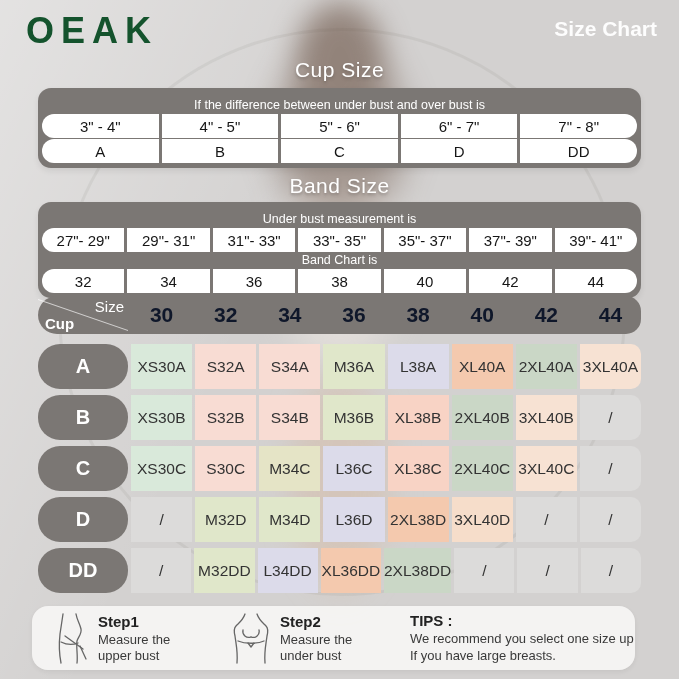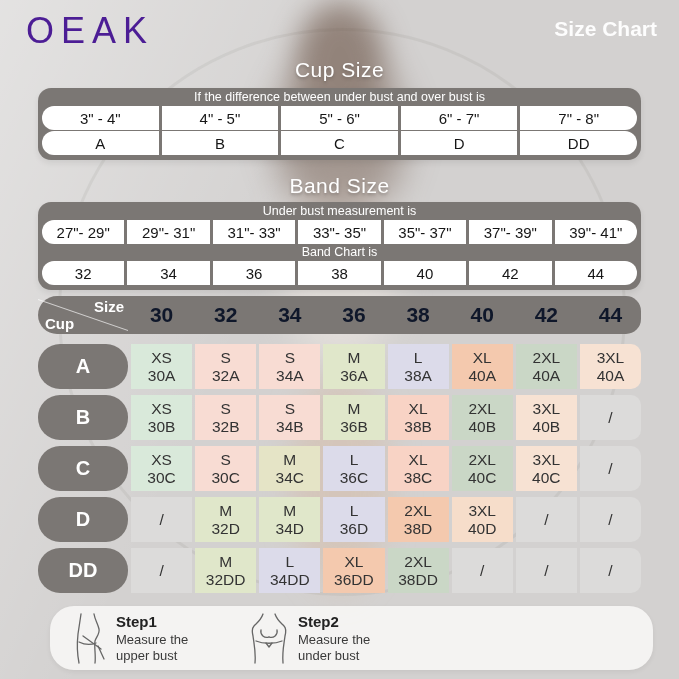--- a/index.html
+++ b/index.html
@@ -10,57 +10,57 @@
   .bg-ellipse{position:absolute;left:58px;top:28px;width:562px;height:562px;border-radius:50%;
               border:3px solid rgba(120,115,112,.10)}
   .photo{position:absolute;left:205px;top:-20px;width:270px;height:640px;filter:blur(14px);opacity:.55;
     background:
       radial-gradient(70px 95px at 50% 13%, #5d4334 55%, rgba(93,67,52,0) 72%),
       radial-gradient(120px 150px at 50% 24%, rgba(93,67,52,.75) 40%, rgba(93,67,52,0) 70%),
       radial-gradient(40px 48px at 50% 10%, #c49a7e 60%, rgba(196,154,126,0) 80%),
       radial-gradient(95px 150px at 50% 45%, #efe9e3 50%, rgba(239,233,227,0) 75%),
       radial-gradient(80px 170px at 50% 78%, #d6bda9 50%, rgba(214,189,169,0) 75%);}
   
-  .brand{position:absolute;left:26px;top:10px;color:#4c1d95;font-size:36px;font-weight:400;letter-spacing:7px}
+  .brand{position:absolute;left:26px;top:10px;color:#14532d;font-size:36px;font-weight:700;letter-spacing:7px}
   .size-chart{position:absolute;right:22px;top:17px;color:#fdfdfd;font-size:21px;font-weight:700}
   .section-title{position:absolute;left:0;width:100%;text-align:center;color:#fff;font-size:21px;
                  font-weight:400;letter-spacing:.5px;text-shadow:0 2px 3px rgba(90,85,80,.45)}
   #cup-title{top:58px}
   #band-title{top:174px}
   
   .gtable{position:absolute;left:38px;width:603px;background:#7b7774;border-radius:13px;
-          padding:2px 4px 4px;box-sizing:border-box;box-shadow:0 3px 6px rgba(0,0,0,.08)}
+          padding:10px 4px 4px;box-sizing:border-box;box-shadow:0 3px 6px rgba(0,0,0,.08)}
   #cup-table{top:88px}
   #band-table{top:202px}
   .gbar{color:#fff;text-align:center;font-size:12.5px;line-height:15px;height:15px}
   .grow{display:flex;gap:3px;height:24px;margin:1px 0}
   .gcell{flex:1;background:#fff;display:flex;align-items:center;justify-content:center;
          font-size:15px;color:#161616}
   .grow .gcell:first-child{border-radius:12px 0 0 12px}
   .grow .gcell:last-child{border-radius:0 12px 12px 0}
   
   .matrix-header{position:absolute;left:38px;top:296px;width:603px;height:38px;background:#7b7774;
                  border-radius:19px 15px 15px 19px;display:flex;align-items:center;box-sizing:border-box}
   .mh-corner{position:relative;flex:0 0 90px;height:100%;overflow:hidden}
   .mh-corner .diag{position:absolute;left:0px;top:3px;width:102px;height:1px;
                    background:rgba(255,255,255,.65);transform:rotate(19deg);transform-origin:left center}
-  .mh-size{position:absolute;right:4px;top:2px;color:#fff;font-size:15px;font-weight:700}
+  .mh-size{position:absolute;right:4px;top:2px;color:#fff;font-size:15px;font-weight:400}
   .mh-cup{position:absolute;left:7px;bottom:2px;color:#ffffff;font-size:15px;font-weight:700}
   .mh-cols{flex:1;display:flex;gap:3px;margin-left:3px;height:100%}
   .mh-col{flex:1;display:flex;align-items:center;justify-content:center;color:#0f172a;
           font-size:21px;font-weight:700}
   .mrow{position:absolute;left:38px;width:603px;height:45px;display:flex;gap:3px}
   .mlabel{flex:0 0 90px;background:#7b7774;border-radius:22px;display:flex;align-items:center;
           justify-content:center;color:#fff;font-size:20px;font-weight:700}
-  .mcell{flex:1;display:flex;flex-direction:column;align-items:center;justify-content:center;
+  .mcell{flex:1;display:flex;flex-direction:row;align-items:center;justify-content:center;
          font-size:15.5px;color:#333;line-height:18px}
   .mrow .mcell:last-child{border-radius:0 10px 10px 0}
   
-  .footer{position:absolute;left:50px;top:606px;width:603px;height:64px;background:rgba(245,244,243,.94);
-          border-radius:24px;display:flex;align-items:center;box-shadow:0 2px 5px rgba(0,0,0,.06)}
+  .footer{position:absolute;left:32px;top:606px;width:603px;height:64px;background:rgba(245,244,243,.94);
+          border-radius:16px;display:flex;align-items:center;box-shadow:0 2px 5px rgba(0,0,0,.06)}
   .step-icon{margin-left:18px;flex:0 0 auto}
   .step-icon svg{display:block}
   .step-text{margin-left:8px;width:106px}
   .step-title{font-size:15px;font-weight:700;color:#222;margin-bottom:2px}
   .step-line{font-size:13px;color:#3a3a3a;line-height:16px}
   .tips{margin-left:24px;flex:1}
   .tips-title{font-size:15px;font-weight:700;color:#222;margin-bottom:1px}
   .tips-line{font-size:13px;color:#3a3a3a;line-height:17px}
 </style>
 </head>
@@ -338,14 +338,19 @@
         <path d="M29,18 a6,6 0 0 1 -8,7"></path>
         <path d="M8,29 C15,32 27,32 34,29"></path>
         <path d="M18,31 L21,35 M24,31 L21,35"></path>
       </svg>
     </div>
     <div class="step-text">
       <div class="step-title">Step2</div>
       <div class="step-line">Measure the</div>
       <div class="step-line">under bust</div>
     </div>
+    <div class="tips">
+      <div class="tips-title">TIPS :</div>
+      <div class="tips-line">We recommend you select one size up</div>
+      <div class="tips-line">If you have large breasts.</div>
+    </div>
   </div>
 </div>
 
 </body></html>

